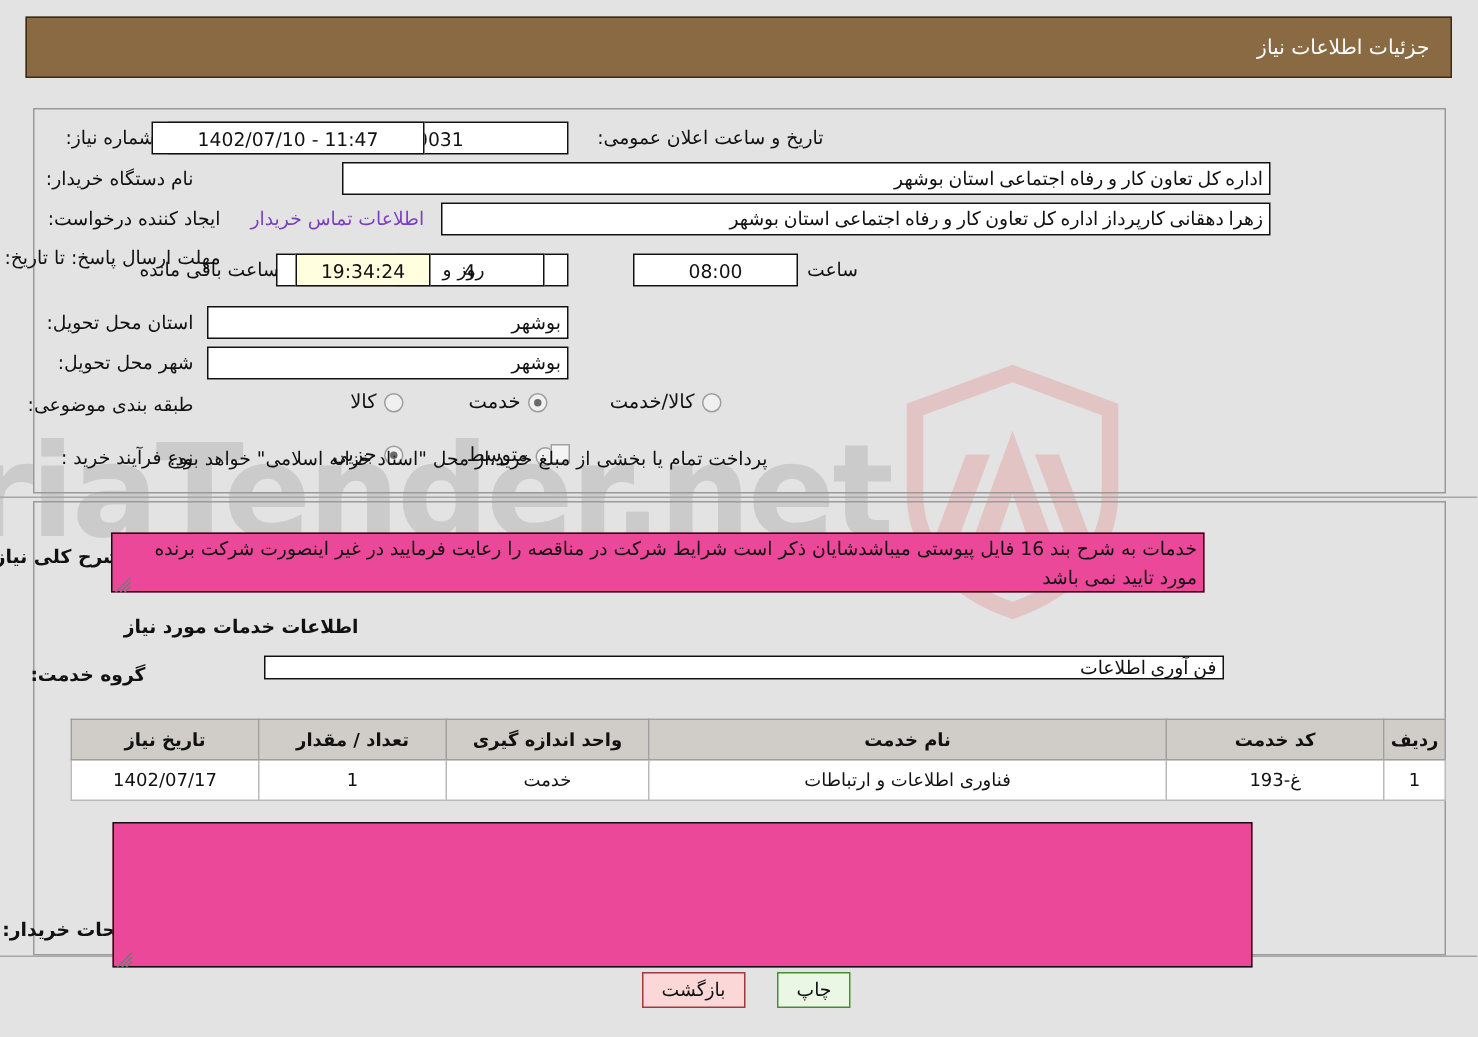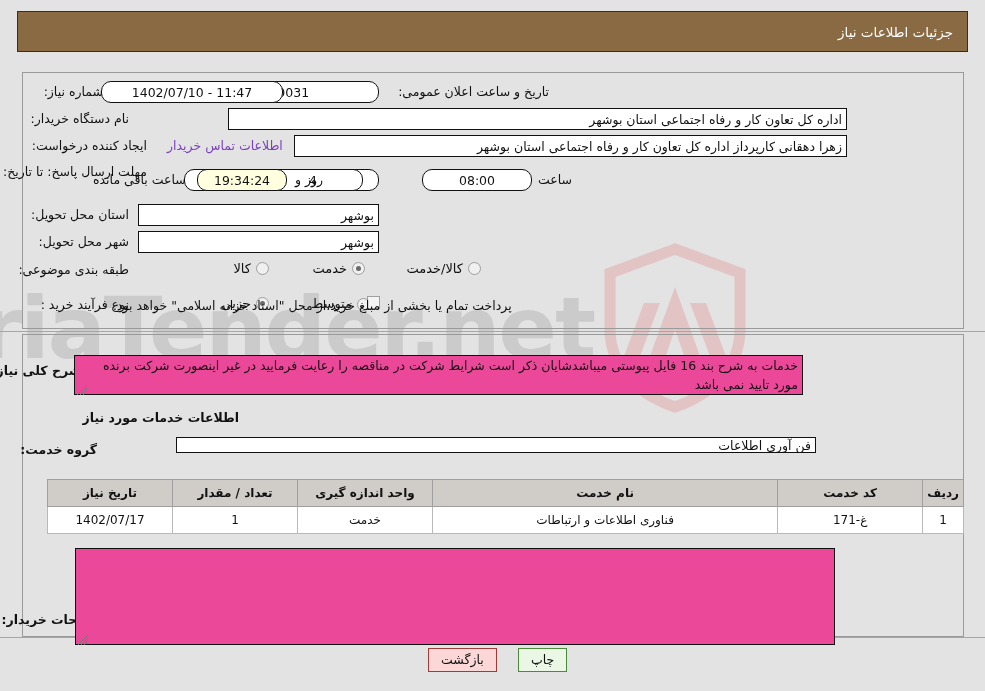--- a/index.html
+++ b/index.html
@@ -90,22 +90,22 @@
     background: #ffffff;
     font-size: 12.5px;
     color: #111;
     z-index: 4;
     padding: 0 4px;
     display: flex; align-items: center;
     overflow: hidden;
     white-space: nowrap;
     font-family: "DejaVu Sans", "Liberation Sans", sans-serif;
   }
-  .fld.center { justify-content: center; border-radius: 10px; }
-  .fld.right  { justify-content: flex-start; }
+  .fld.center { justify-content: center; }
+  .fld.right  { justify-content: flex-start; font-family: Liberation Serif, serif; }
   .fld.yellow { background: #ffffe0; }
 
   .link {
     position: absolute;
     font-size: 12.5px;
     color: #7a3fbf;
     z-index: 4;
     white-space: nowrap;
     cursor: pointer;
   }
@@ -325,21 +325,21 @@
         <th style="width:145px;">کد خدمت</th>
         <th>نام خدمت</th>
         <th style="width:135px;">واحد اندازه گیری</th>
         <th style="width:125px;">تعداد / مقدار</th>
         <th style="width:125px;">تاریخ نیاز</th>
       </tr>
     </thead>
     <tbody>
       <tr>
         <td>1</td>
-        <td>غ-171</td>
+        <td>غ-193</td>
         <td>فناوری اطلاعات و ارتباطات</td>
         <td>خدمت</td>
         <td>1</td>
         <td>1402/07/17</td>
       </tr>
     </tbody>
   </table>
 
   <div class="lbl lbl-bold" style="right:878px; top:612px;">توضیحات خریدار:</div>
   <div class="ta" style="left:75px; right:150px; top:548px; height:97px;"></div>

